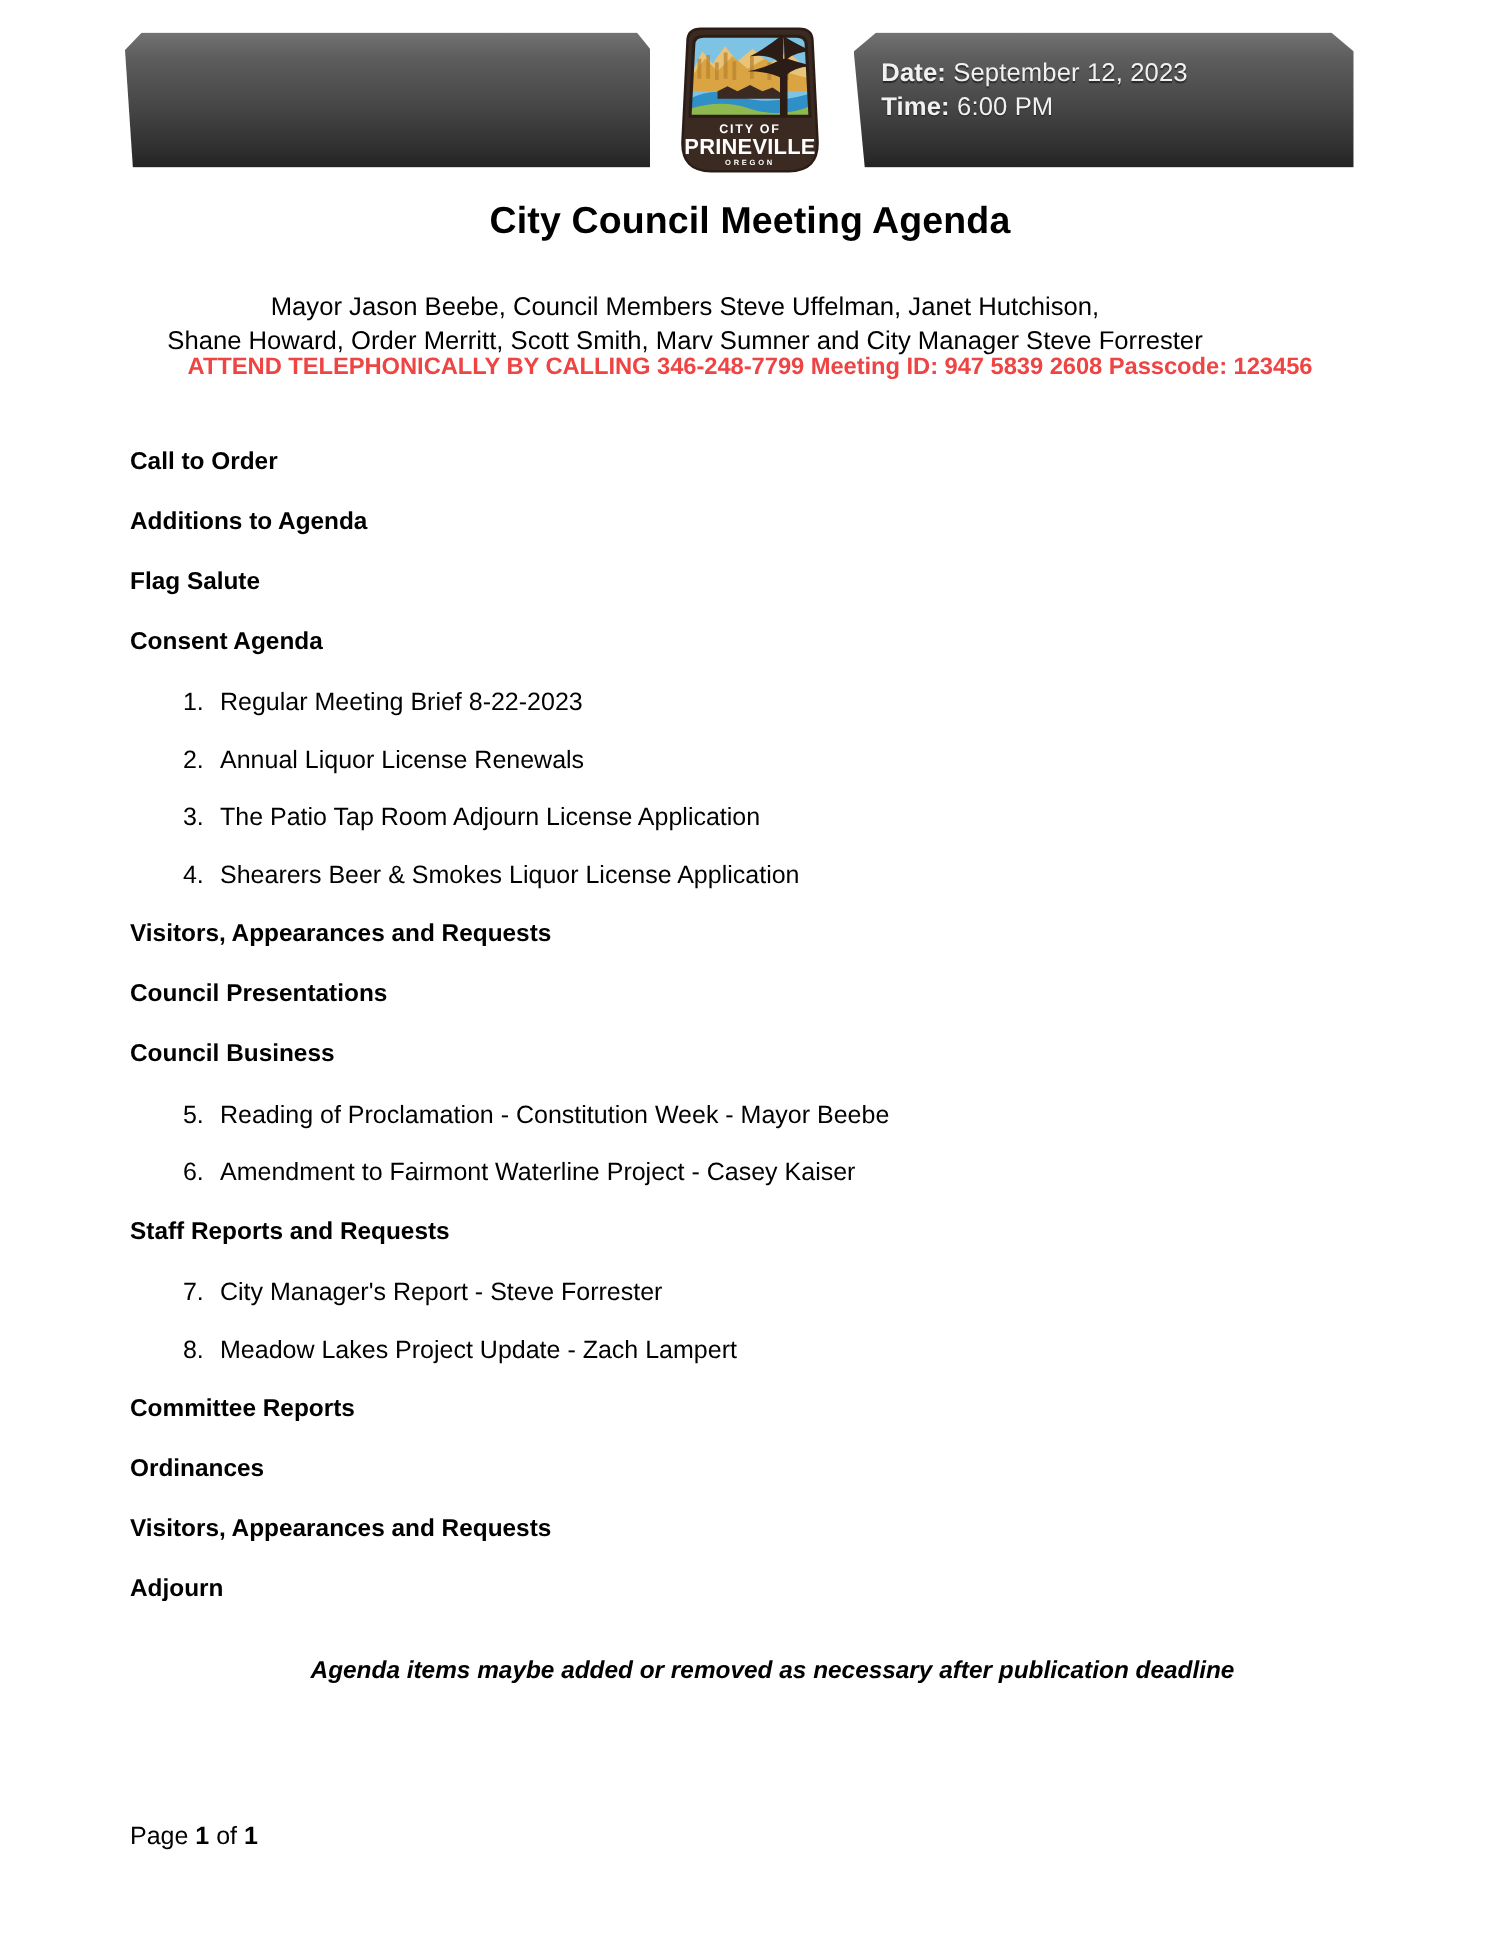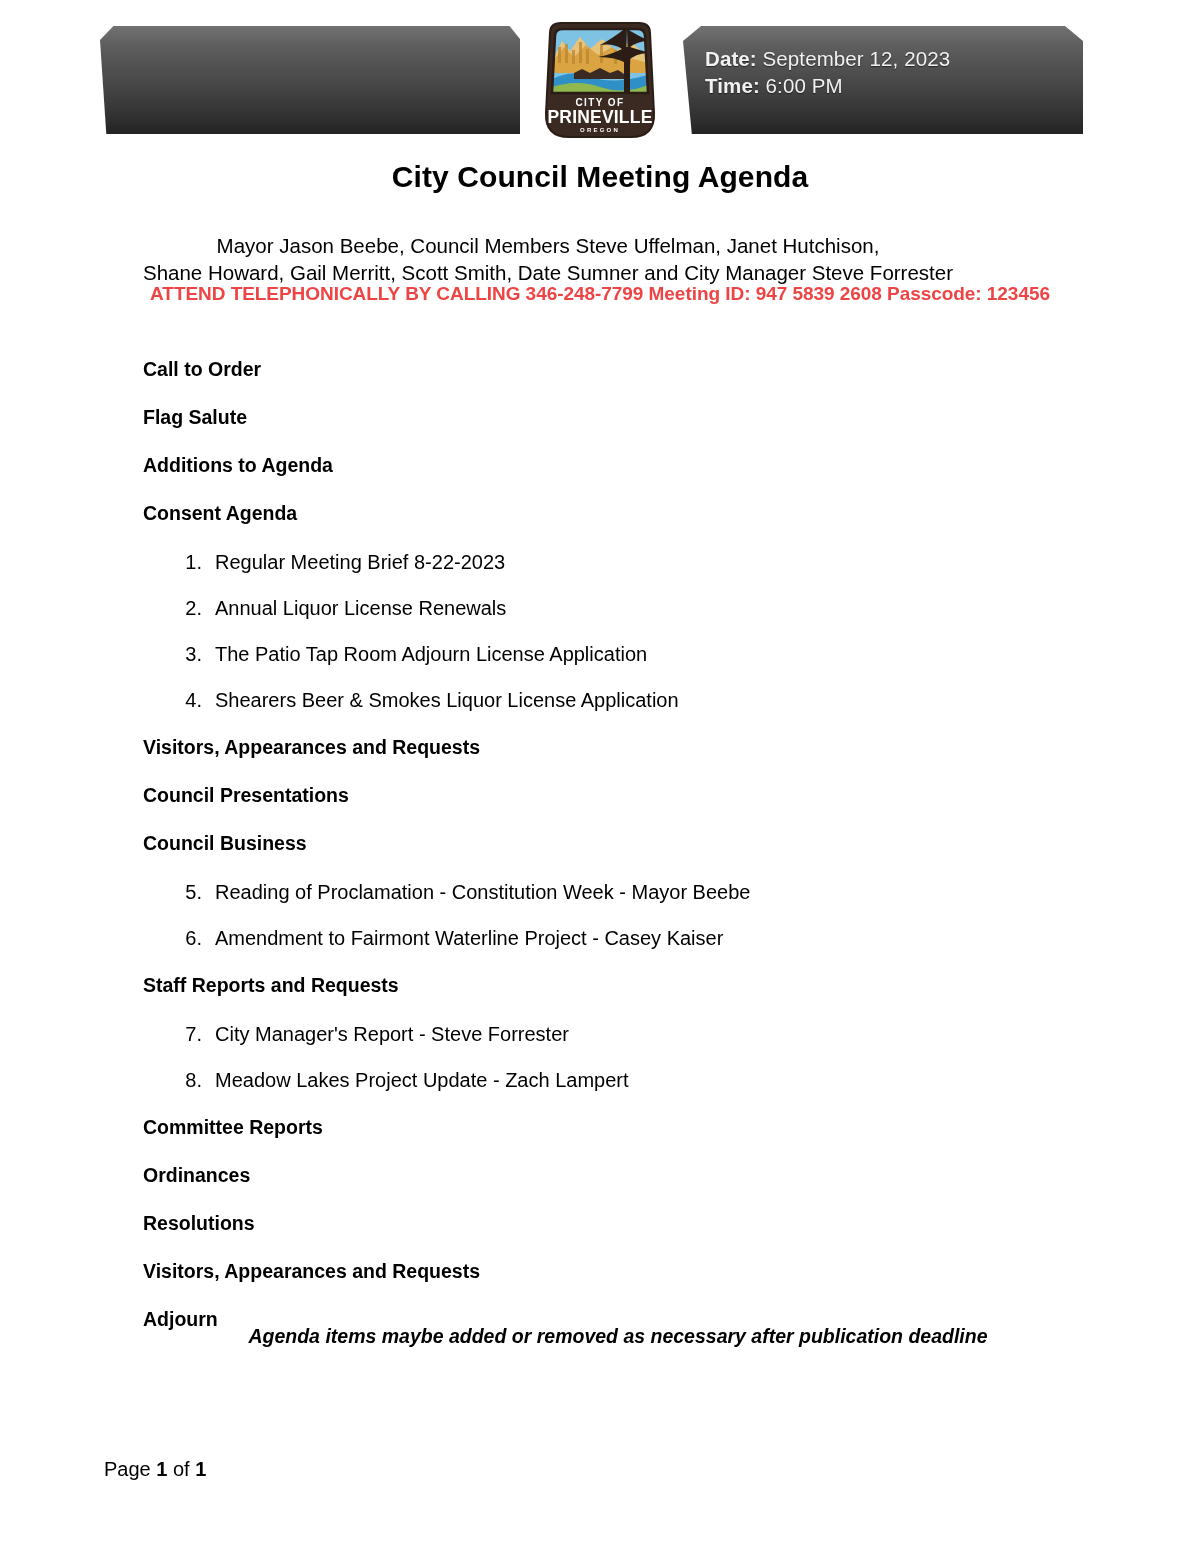--- a/index.html
+++ b/index.html
@@ -106,21 +106,20 @@
     font-weight: bold;
     letter-spacing: -0.05px;
   }
 
   
   .agenda {
     position: absolute;
     left: 104px;
     top: 358px;
     width: 1000px;
-    margin-left: 39px;
   }
   .heading {
     font-size: 19.5px;
     font-weight: bold;
     margin: 0 0 26px 0;
     line-height: 22px;
   }
   .sub-list {
     list-style: none;
     margin: 0 0 0 0;
@@ -227,30 +226,30 @@
     <div class="banner-lines">
       <div><span class="lbl">Date:</span><span> </span><span>September 12, 2023</span></div>
       <div><span class="lbl">Time:</span><span> </span><span>6:00 PM</span></div>
     </div>
   </div>
 
   <div class="doc-title">City Council Meeting Agenda</div>
 
   <div class="roster">
     <div>Mayor Jason Beebe, Council Members Steve Uffelman, Janet Hutchison,</div>
-    <div>Shane Howard, Gail Merritt, Scott Smith, Date Sumner and City Manager Steve Forrester</div>
+    <div>Shane Howard, Order Merritt, Scott Smith, Marv Sumner and City Manager Steve Forrester</div>
   </div>
 
   <div class="dialin">ATTEND TELEPHONICALLY BY CALLING 346-248-7799 Meeting ID: 947 5839 2608 Passcode: 123456</div>
 
   <div class="agenda">
 
     <div class="heading">Call to Order</div>
+    <div class="heading">Additions to Agenda</div>
     <div class="heading">Flag Salute</div>
-    <div class="heading">Additions to Agenda</div>
     <div class="heading">Consent Agenda</div>
 
     <ol class="sub-list">
       <li class="sub-item">
         <span class="num">1.</span>
         <span>Regular Meeting Brief 8-22-2023</span>
       </li>
       <li class="sub-item">
         <span class="num">2.</span>
         <span>Annual Liquor License Renewals</span>
@@ -294,21 +293,20 @@
       <li class="sub-item">
         <span class="num">8.</span>
         <span>Meadow Lakes Project Update - Zach Lampert</span>
       </li>
     </ol>
 
     <div class="gap-after-list"></div>
 
     <div class="heading">Committee Reports</div>
     <div class="heading">Ordinances</div>
-    <div class="heading">Resolutions</div>
     <div class="heading">Visitors, Appearances and Requests</div>
     <div class="heading">Adjourn</div>
   </div>
 
   <div class="note">Agenda items maybe added or removed as necessary after publication deadline</div>
 
   <div class="footer">
     <span>Page </span><b>1</b><span> of </span><b>1</b>
   </div>
 

